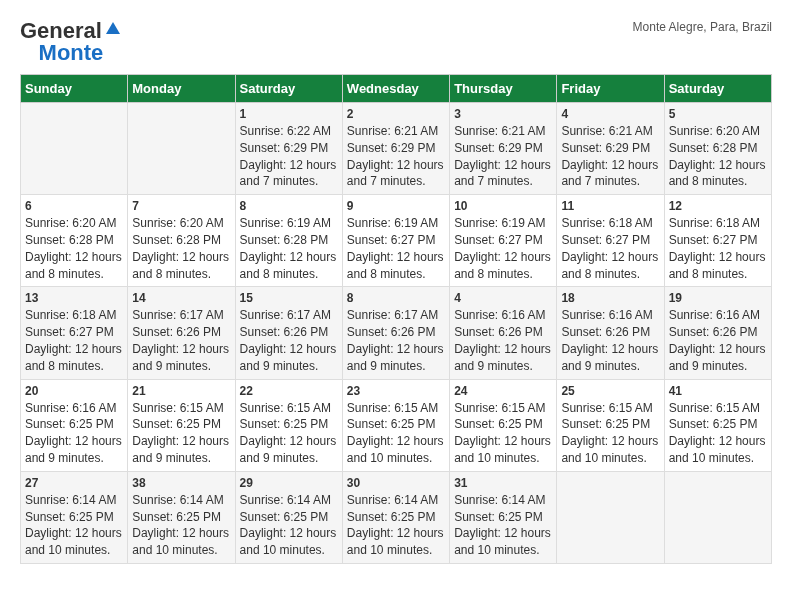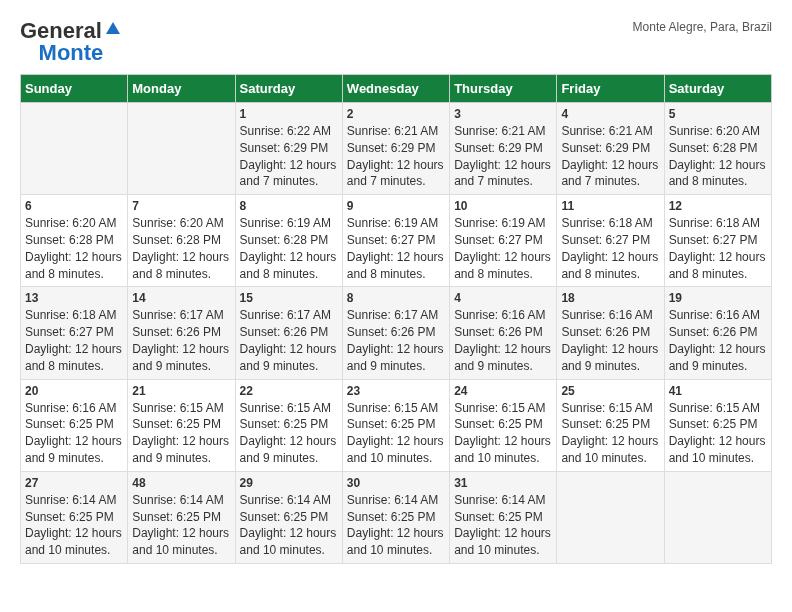--- a/index.html
+++ b/index.html
@@ -245,21 +245,21 @@
           <span class="day-number">41</span>
           <div class="day-info">Sunrise: 6:15 AM<br>Sunset: 6:25 PM<br>Daylight: 12 hours and 10 minutes.</div>
         </td>
       </tr>
       <tr>
         <td>
           <span class="day-number">27</span>
           <div class="day-info">Sunrise: 6:14 AM<br>Sunset: 6:25 PM<br>Daylight: 12 hours and 10 minutes.</div>
         </td>
         <td>
-          <span class="day-number">48</span>
+          <span class="day-number">38</span>
           <div class="day-info">Sunrise: 6:14 AM<br>Sunset: 6:25 PM<br>Daylight: 12 hours and 10 minutes.</div>
         </td>
         <td>
           <span class="day-number">29</span>
           <div class="day-info">Sunrise: 6:14 AM<br>Sunset: 6:25 PM<br>Daylight: 12 hours and 10 minutes.</div>
         </td>
         <td>
           <span class="day-number">30</span>
           <div class="day-info">Sunrise: 6:14 AM<br>Sunset: 6:25 PM<br>Daylight: 12 hours and 10 minutes.</div>
         </td>

